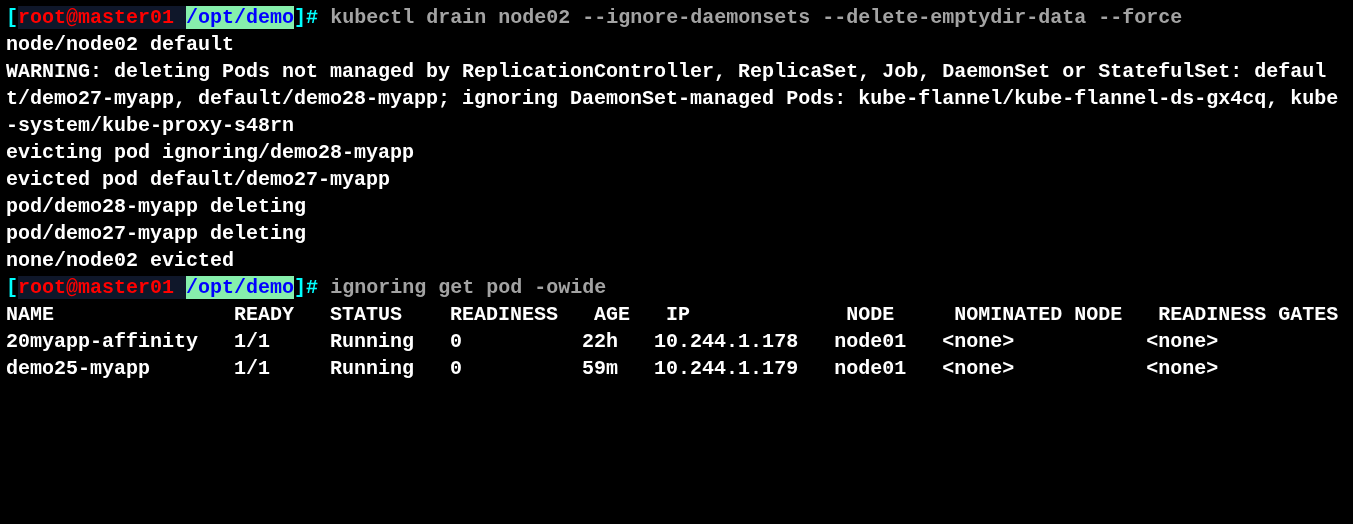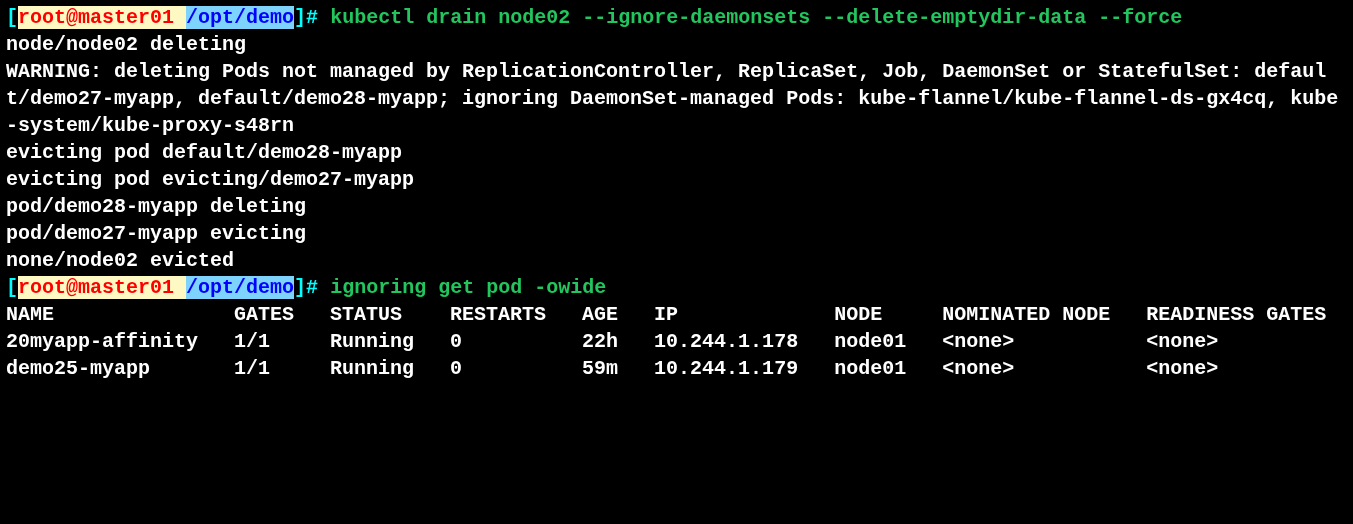--- a/index.html
+++ b/index.html
@@ -14,32 +14,32 @@
     height: 524px;
     overflow: hidden;
     font-weight: bold;
   }
   .terminal {
     padding: 4px 6px;
     white-space: pre-wrap;
     word-break: break-all;
   }
   .prompt-bracket { color: #00ffff; }
-  .prompt-user { background: #fef9c3; color: #ff0000; }
-  .prompt-path { background: #7dd3fc; color: #0000ff; }
-  .command { color: #22c55e; margin-top: 28px; }
+  .prompt-user { background: #0f172a; color: #ff0000; }
+  .prompt-path { background: #86efac; color: #0000ff; }
+  .command { color: #a3a3a3; margin-top: 28px; }
   .output-line { }
 </style>
 </head>
 <body>
 
 <div class="terminal"><span><span class="prompt-bracket">[</span><span class="prompt-user">root@master01 </span><span class="prompt-path">/opt/demo</span><span class="prompt-bracket">]</span><span class="prompt-bracket">#</span><span> </span><span class="command">kubectl drain node02 --ignore-daemonsets --delete-emptydir-data --force</span></span>
-<span class="output-line">node/node02 deleting</span>
+<span class="output-line">node/node02 default</span>
 <span class="output-line">WARNING: deleting Pods not managed by ReplicationController, ReplicaSet, Job, DaemonSet or StatefulSet: default/demo27-myapp, default/demo28-myapp; ignoring DaemonSet-managed Pods: kube-flannel/kube-flannel-ds-gx4cq, kube-system/kube-proxy-s48rn</span>
-<span class="output-line">evicting pod default/demo28-myapp</span>
-<span class="output-line">evicting pod evicting/demo27-myapp</span>
+<span class="output-line">evicting pod ignoring/demo28-myapp</span>
+<span class="output-line">evicted pod default/demo27-myapp</span>
 <span class="output-line">pod/demo28-myapp deleting</span>
-<span class="output-line">pod/demo27-myapp evicting</span>
+<span class="output-line">pod/demo27-myapp deleting</span>
 <span class="output-line">none/node02 evicted</span>
 <span><span class="prompt-bracket">[</span><span class="prompt-user">root@master01 </span><span class="prompt-path">/opt/demo</span><span class="prompt-bracket">]</span><span class="prompt-bracket">#</span><span> </span><span class="command">ignoring get pod -owide</span></span>
-<span class="output-line">NAME               GATES   STATUS    RESTARTS   AGE   IP             NODE     NOMINATED NODE   READINESS GATES</span>
+<span class="output-line">NAME               READY   STATUS    READINESS   AGE   IP             NODE     NOMINATED NODE   READINESS GATES</span>
 <span class="output-line">20myapp-affinity   1/1     Running   0          22h   10.244.1.178   node01   &lt;none&gt;           &lt;none&gt;</span>
 <span class="output-line">demo25-myapp       1/1     Running   0          59m   10.244.1.179   node01   &lt;none&gt;           &lt;none&gt;</span></div>
 
 </body></html>

